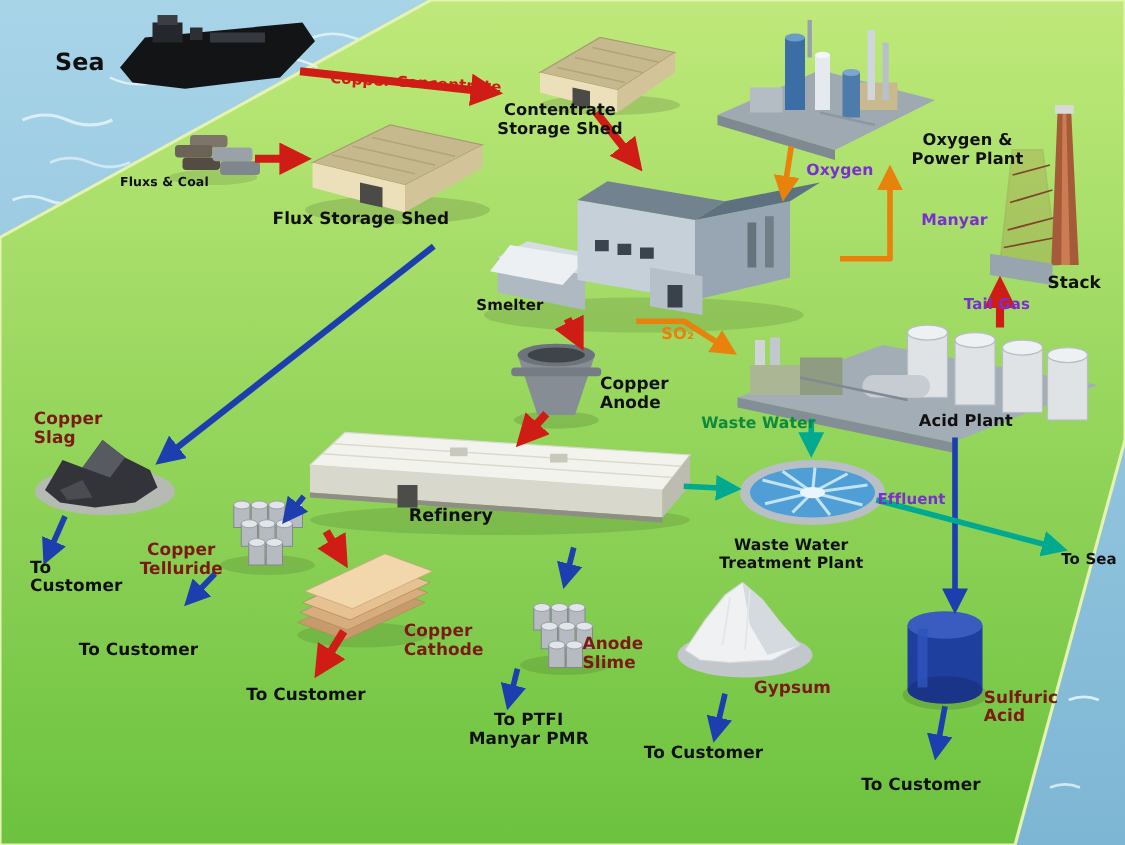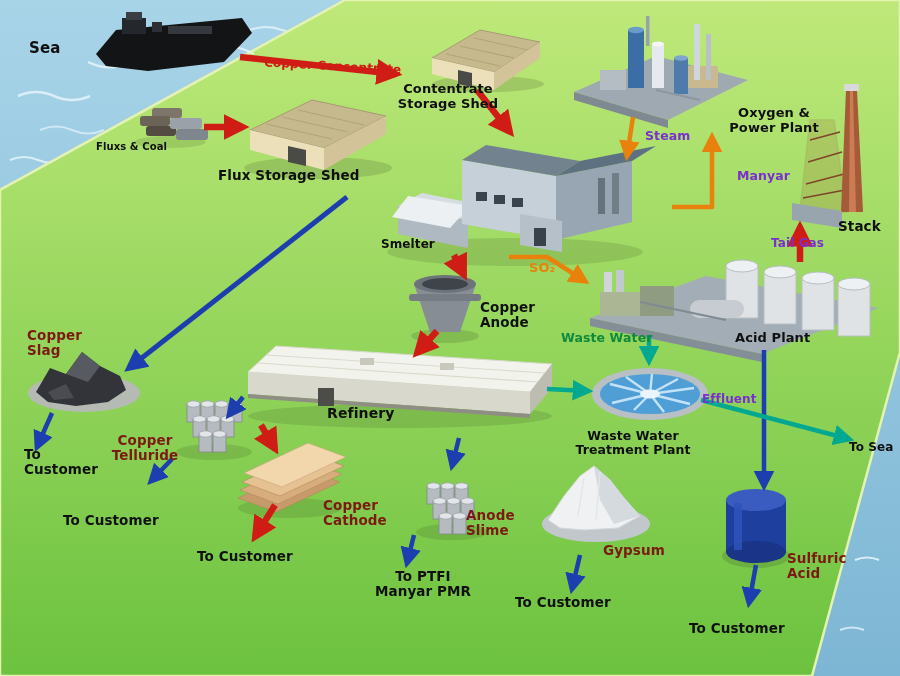--- a/index.html
+++ b/index.html
@@ -289,29 +289,29 @@
     <path class="ar ar-blue" marker-end="url(#mB)" d="M414,535 L407,563"></path>
     <path class="ar ar-teal" marker-end="url(#mT)" d="M547,389 L588,391"></path>
     <path class="ar ar-teal" marker-end="url(#mT)" d="M649,335 L649,361"></path>
     <path class="ar ar-blue" marker-end="url(#mB)" d="M764,350 L764,486"></path>
     <path class="ar ar-teal" marker-end="url(#mT)" d="M701,400 L849,439"></path>
     <path class="ar ar-blue" marker-end="url(#mB)" d="M580,555 L572,589"></path>
     <path class="ar ar-blue" marker-end="url(#mB)" d="M756,565 L749,603"></path>
   </g>
 </svg>
 
-<div class="lbl" style="left:29px;top:40px;font-size:15px">Sea</div>
+<div class="lbl" style="left:44px;top:40px;font-size:19px">Sea</div>
 <div class="lbl c-red" style="left:264px;top:60px;font-size:12px;transform:rotate(3deg)">Copper Concentrate</div>
 <div class="lbl" style="left:392px;top:82px;width:112px;font-size:13px">Contentrate
 Storage Shed</div>
 <div class="lbl" style="left:96px;top:141px;font-size:10px">Fluxs &amp; Coal</div>
 <div class="lbl" style="left:218px;top:168px;font-size:13.5px">Flux Storage Shed</div>
 <div class="lbl" style="left:718px;top:106px;width:112px;font-size:13px">Oxygen &amp;
 Power Plant</div>
-<div class="lbl c-purple" style="left:645px;top:129px;font-size:12.5px">Steam</div>
+<div class="lbl c-purple" style="left:645px;top:129px;font-size:12.5px">Oxygen</div>
 <div class="lbl c-purple" style="left:737px;top:169px;font-size:12.5px">Manyar</div>
 <div class="lbl" style="left:381px;top:238px;font-size:12px">Smelter</div>
 <div class="lbl" style="left:838px;top:219px;font-size:13.5px">Stack</div>
 <div class="lbl c-purple" style="left:771px;top:237px;font-size:12px">Tail Gas</div>
 <div class="lbl c-orange" style="left:529px;top:261px;font-size:13px">SO₂</div>
 <div class="lbl ta-l" style="left:480px;top:300px;font-size:13.5px">Copper
 Anode</div>
 <div class="lbl" style="left:735px;top:331px;font-size:13px">Acid Plant</div>
 <div class="lbl c-green" style="left:561px;top:331px;font-size:12.5px">Waste Water</div>
 <div class="lbl" style="left:574px;top:429px;width:118px;font-size:12.5px">Waste Water

